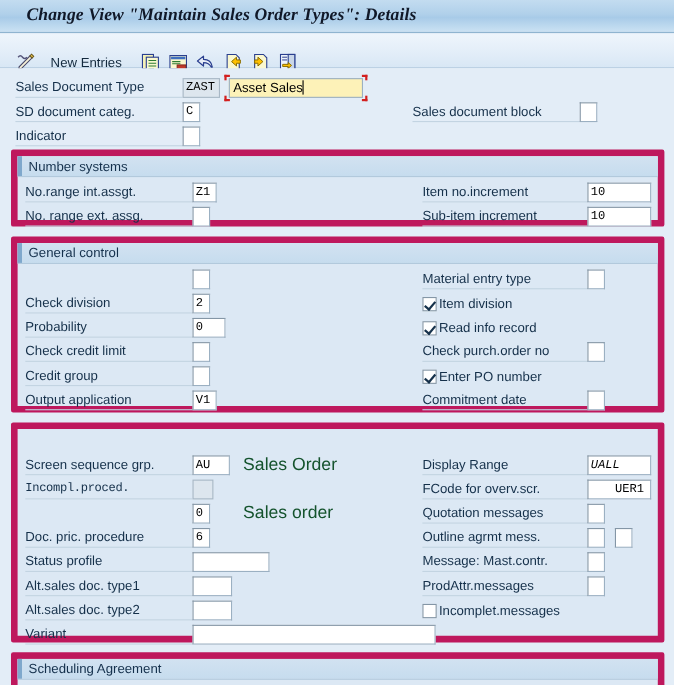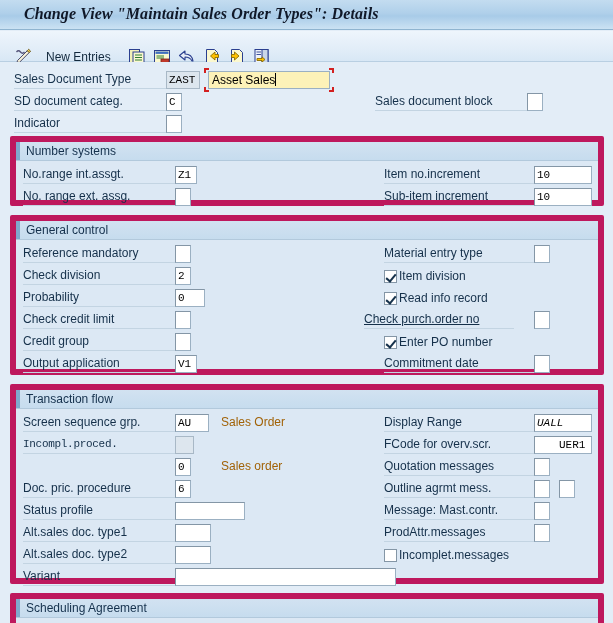--- a/index.html
+++ b/index.html
@@ -69,22 +69,22 @@
     border-bottom: 1px solid #c3d4e2;
     height: 18px;
   }
   .lbl.mono {
     font-family: "Liberation Mono", monospace;
     font-size: 11px;
     letter-spacing: -0.3px;
   }
   .plainlbl {
     position: absolute;
-    font-size: 12px;
-    color: #a16207;
+    font-size: 16px;
+    color: #14532d;
     white-space: nowrap;
     line-height: 17px;
     height: 18px;
   }
 
   
   .inp {
     position: absolute;
     height: 18px;
     background: #ffffff;
@@ -295,21 +295,20 @@
       </div>
     </div>
 
     <div class="group" style="left:10px; top:153px; width:594px; height:160px;">
       <div class="ghead">
         <span class="gaccent"></span>
         <span class="gtitle">General control</span>
       </div>
       <div class="gbody">
 
-        <div class="lbl" style="left:7px; top:5px; width:152px;">Reference mandatory</div>
         <div class="inp" style="left:159px; top:5px; width:16px;"></div>
 
         <div class="lbl" style="left:7px; top:27px; width:152px;">Check division</div>
         <div class="inp" style="left:159px; top:27px; width:16px;">2</div>
 
         <div class="lbl" style="left:7px; top:49px; width:152px;">Probability</div>
         <div class="inp" style="left:159px; top:49px; width:30px;">0</div>
 
         <div class="lbl" style="left:7px; top:71px; width:152px;">Check credit limit</div>
         <div class="inp" style="left:159px; top:71px; width:16px;"></div>
@@ -326,38 +325,34 @@
         <div class="cbrow" style="left:368px; top:27px;">
           <span class="cbox checked"></span>
           <span class="cblabel">Item division</span>
         </div>
 
         <div class="cbrow" style="left:368px; top:49px;">
           <span class="cbox checked"></span>
           <span class="cblabel">Read info record</span>
         </div>
 
-        <div class="lbl" style="left:348px; top:71px; width:150px;text-decoration:underline;">Check purch.order no</div>
+        <div class="lbl" style="left:368px; top:71px; width:150px;">Check purch.order no</div>
         <div class="inp" style="left:518px; top:71px; width:16px;"></div>
 
         <div class="cbrow" style="left:368px; top:93px;">
           <span class="cbox checked"></span>
           <span class="cblabel">Enter PO number</span>
         </div>
 
         <div class="lbl" style="left:368px; top:115px; width:150px;">Commitment  date</div>
         <div class="inp" style="left:518px; top:115px; width:16px;"></div>
       </div>
     </div>
 
     <div class="group" style="left:10px; top:322px; width:594px; height:200px;">
-      <div class="ghead">
-        <span class="gaccent"></span>
-        <span class="gtitle">Transaction flow</span>
-      </div>
       <div class="gbody">
 
         <div class="lbl" style="left:7px; top:5px; width:152px;">Screen sequence grp.</div>
         <div class="inp" style="left:159px; top:5px; width:34px;">AU</div>
         <div class="plainlbl" style="left:205px; top:5px;">Sales Order</div>
 
         <div class="lbl mono" style="left:7px; top:27px; width:152px;">Incompl.proced.</div>
         <div class="inp gray" style="left:159px; top:27px; width:19px;"></div>
 
         <div class="inp" style="left:159px; top:49px; width:16px;">0</div>

